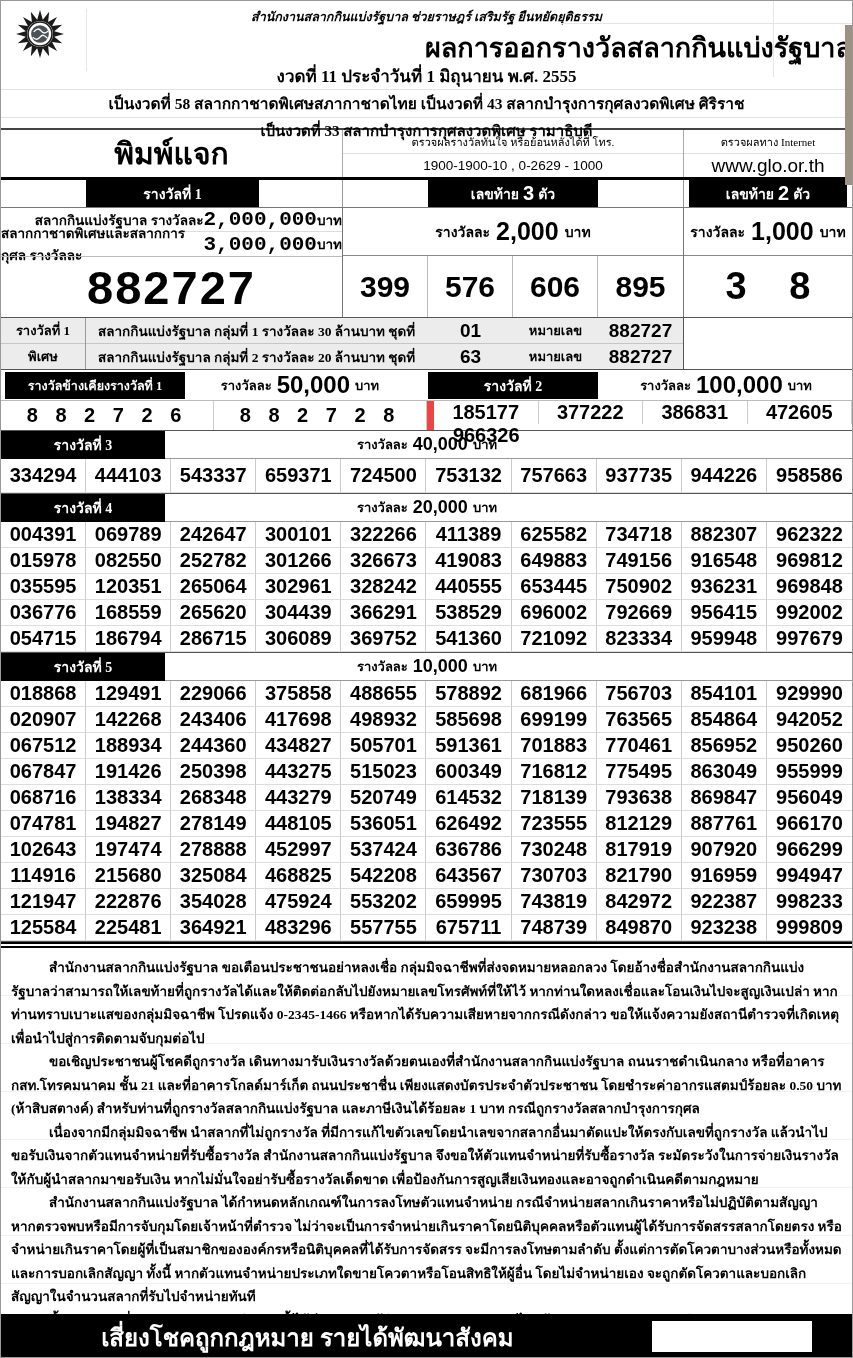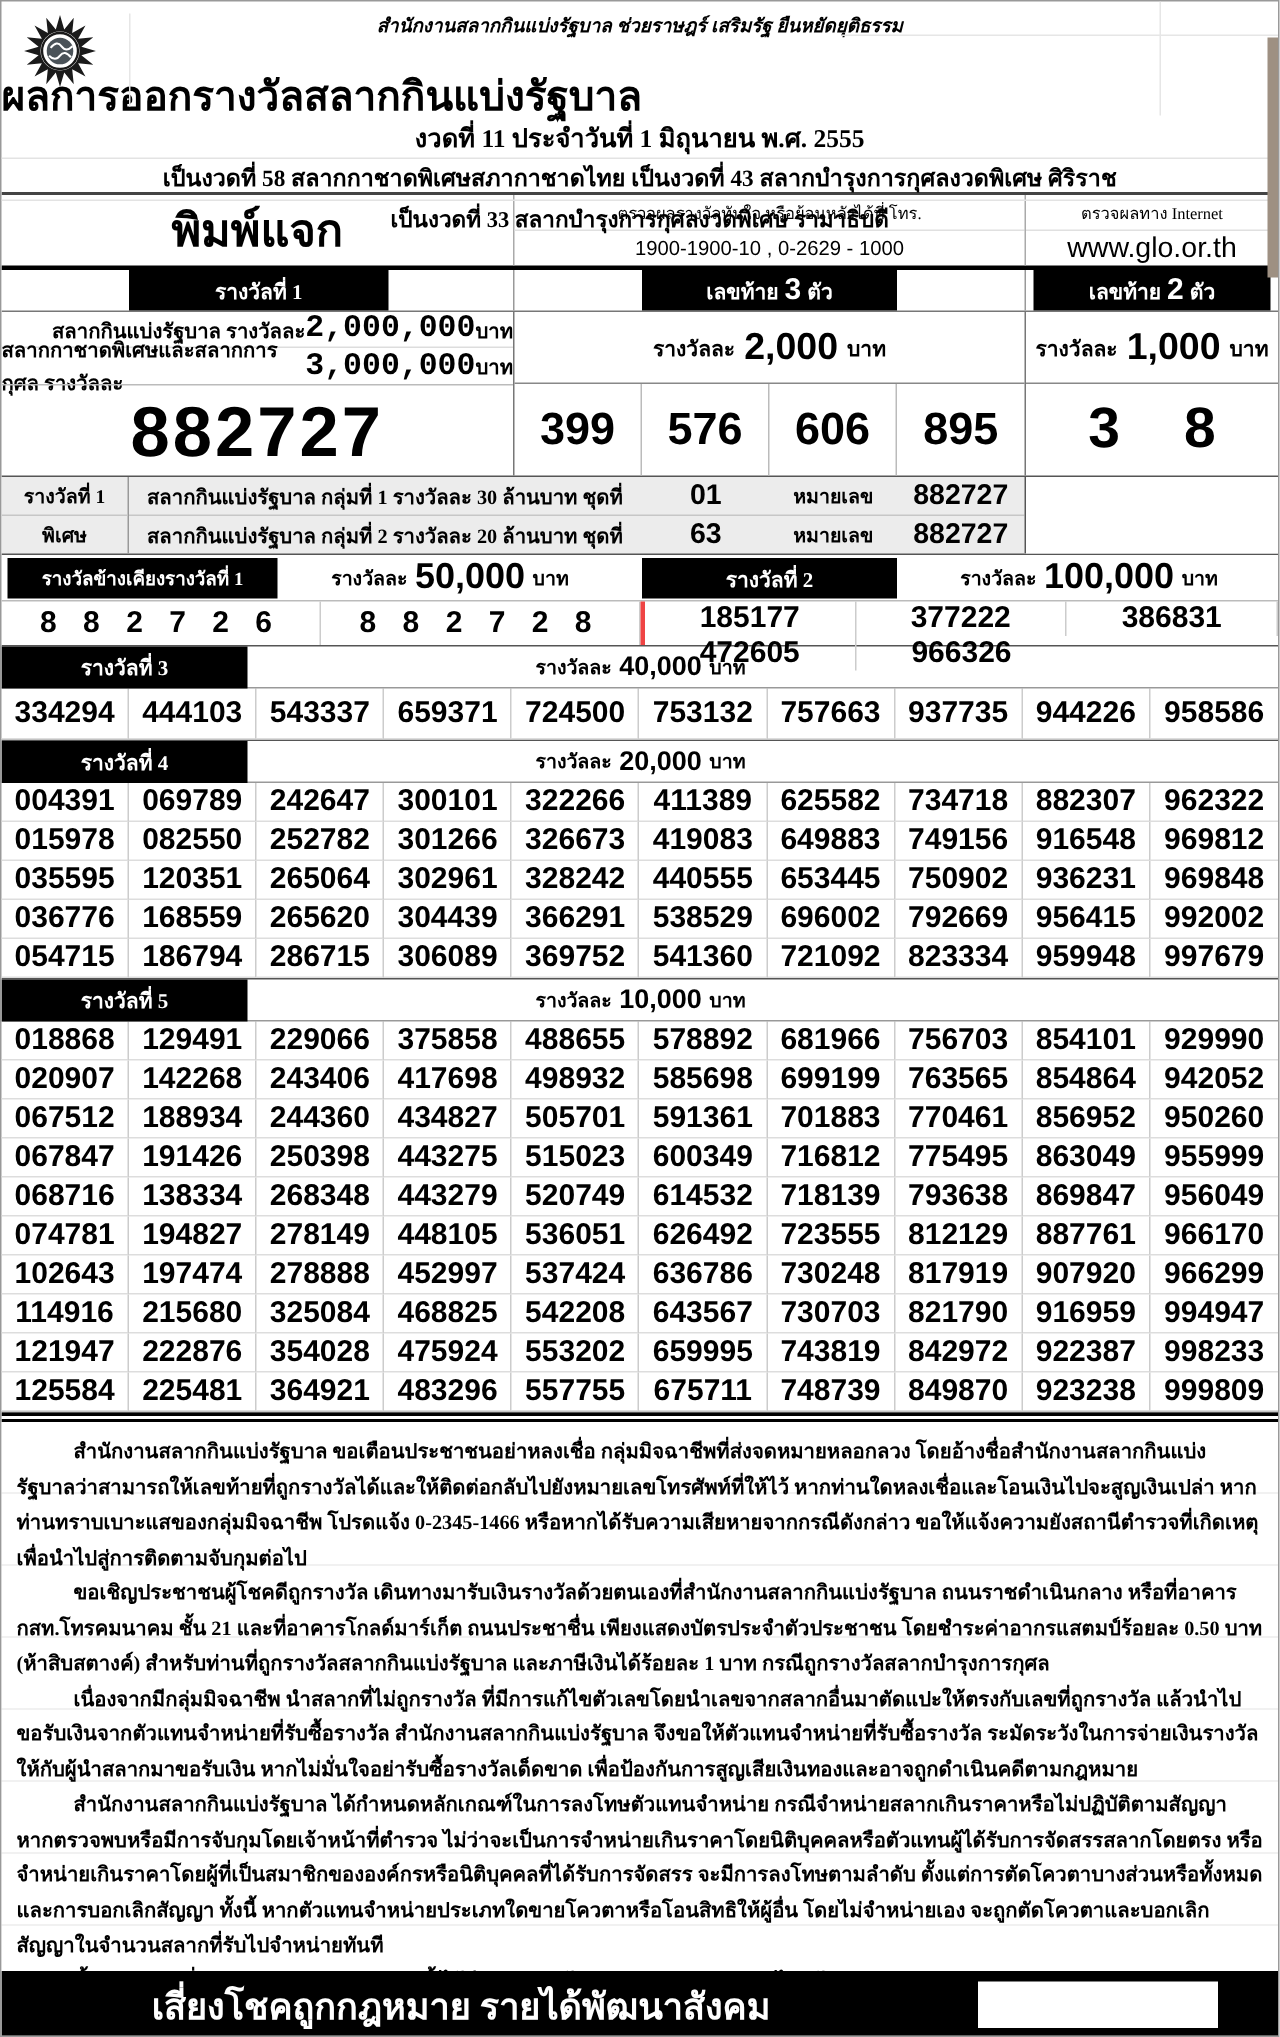--- a/index.html
+++ b/index.html
@@ -3,21 +3,21 @@
 <meta charset="utf-8">
 <style>
   * { box-sizing: border-box; margin: 0; padding: 0; }
   body { background:#fff; font-family:"Liberation Serif", serif; }
   .sheet{ position:relative; width:853px; height:1358px; background:#fff;
           border:1px solid #999; overflow:hidden; color:#000;}
 
   
   .header-box{ position:relative; height:129px; border-bottom:2px solid #444; }
   .motto{ text-align:center; font-size:12.5px; font-weight:bold; font-style:italic; padding-top:6px;}
-  .doc-title{ text-align:left; font-size:27px; font-weight:bold; line-height:34px; margin-top:20px;
+  .doc-title{ text-align:right; font-size:27px; font-weight:bold; line-height:34px; margin-top:4px;
               font-family:"Liberation Serif", serif;}
   .draw-line{ text-align:center; font-size:17px; font-weight:bold; line-height:24px;}
   .charity1{ text-align:center; font-size:15.5px; font-weight:bold; line-height:27px; border-top:1px solid #e3e3e3;}
   .charity2{ text-align:center; font-size:15px; font-weight:bold; line-height:26px; border-top:1px solid #e3e3e3;}
   .seal{ position:absolute; left:14px; top:8px; width:50px; height:50px;}
   .hline{ position:absolute; height:1px; background:#e6e6e6;}
   .vline{ position:absolute; width:1px; background:#e6e6e6;}
   .scan-strip{ position:absolute; right:0; top:24px; width:7px; height:160px; background:#9e9082; z-index:5;}
 
   
@@ -84,21 +84,21 @@
   .adj-box{ left:4px; top:2px; bottom:1px; width:180px; font-size:12.5px;}
   .p2-box{ left:427px; top:2px; bottom:1px; width:170px; font-size:14px;}
   .side-lab{ position:absolute; top:0; bottom:0; display:flex; align-items:center; justify-content:center;
              font-size:13px; font-weight:bold;}
   .side-lab .amt{ font-size:24px; font-family:"Liberation Sans", sans-serif; margin:0 5px;}
   .lab50{ left:172px; width:254px;}
   .lab100{ left:597px; width:256px;}
   .side-nums{ display:flex; height:30px; border-top:1px solid #bbb;}
   .side-left{ width:426px; display:flex;}
   .side-left .num-cell{ flex:1; font-size:20px; letter-spacing:6px; border-right:1px solid #ccc;}
-  .side-right{ flex:1; display:grid; grid-template-columns:repeat(3,1fr); border-left:3px solid #ef4444;}
+  .side-right{ flex:1; display:grid; grid-template-columns:repeat(4,1fr); border-left:7px solid #ef4444;}
   .side-right .num-cell{ border-right:1px solid #ccc; font-size:20px;}
   .side-right .num-cell:last-child{ border-right:none;}
 
   
   .section{ border-bottom:1px solid #555;}
   .sec-head{ position:relative; height:28px; border-bottom:1px solid #999;}
   .sec-box{ position:absolute; left:0; top:0; bottom:-1px; width:164px; background:#000; color:#fff;
             display:flex; align-items:center; justify-content:center; font-size:14px; font-weight:bold;}
   .sec-lab{ position:absolute; left:170px; width:512px; top:0; bottom:0; display:flex; align-items:center;
             justify-content:center; font-size:13px; font-weight:bold;}

